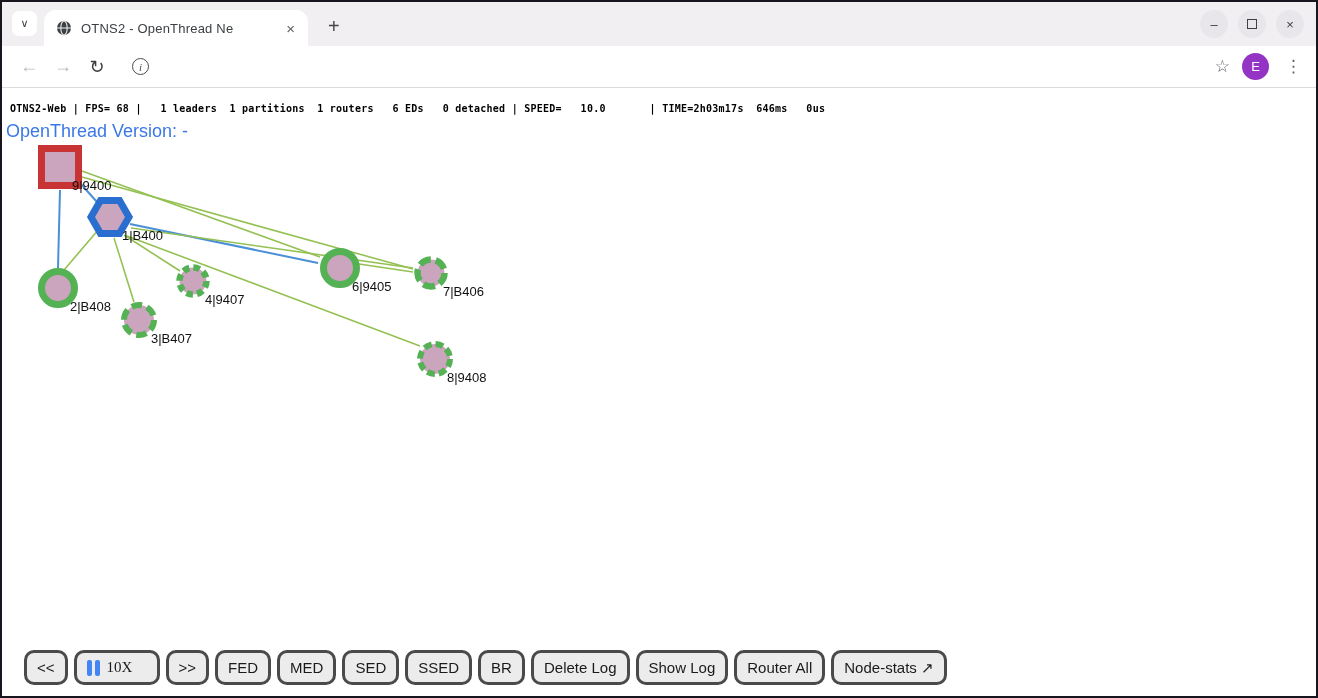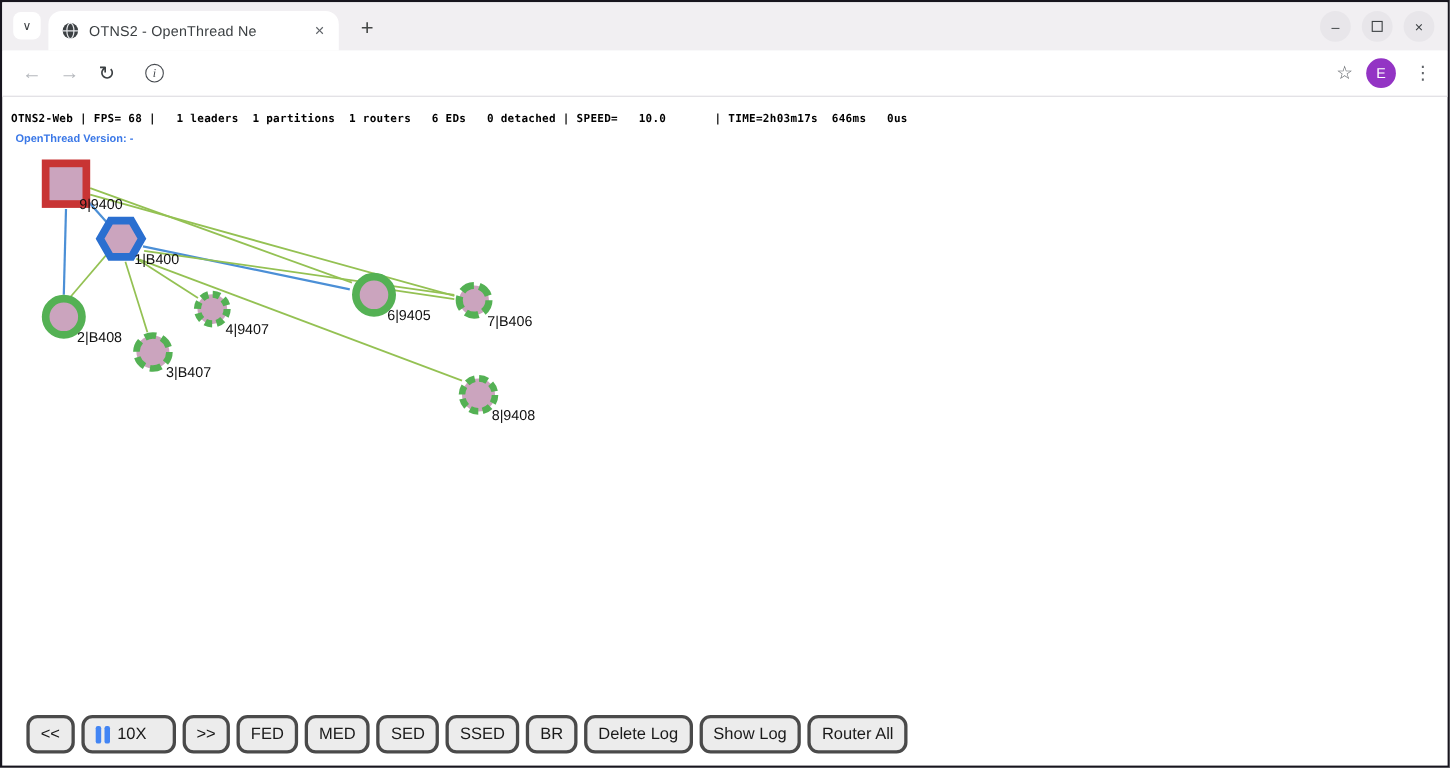--- a/index.html
+++ b/index.html
@@ -59,22 +59,22 @@
     font-size:13px; display:flex; align-items:center; justify-content:center; cursor:pointer;
   }
   .kebab-btn { font-size:17px; color:#5f6368; margin-left:12px; cursor:pointer; padding:0 4px; }
   
   .status-line {
     position:absolute; left:8px; top:101px; z-index:2;
     font-family:"DejaVu Sans Mono", monospace; font-weight:bold;
     font-size:10px; letter-spacing:.25px; color:#000; white-space:pre;
   }
   .version-link {
-    position:absolute; left:12px; top:119px; z-index:2;
-    font-size:10px; color:#3b78e7; text-decoration:none; cursor:pointer;font-weight:bold;
+    position:absolute; left:4px; top:119px; z-index:2;
+    font-size:18px; color:#3b78e7; text-decoration:none; cursor:pointer;
   }
   svg.topology { position:absolute; left:0; top:0; z-index:1; }
   
   .toolbar {
     position:absolute; left:22px; bottom:11px; z-index:3;
     display:flex; gap:6px; align-items:stretch;
   }
   .tb-btn {
     display:flex; align-items:center; gap:5px;
     border:3px solid #4a4a4a; border-radius:10px; background:#ececec;
@@ -158,21 +158,21 @@
       <text x="447" y="382" font-size="13" font-family="Liberation Sans, sans-serif" fill="#111111">8|9408</text>
     </svg>
 
   <div class="status-line">OTNS2-Web | FPS= 68 |   1 leaders  1 partitions  1 routers   6 EDs   0 detached | SPEED=   10.0       | TIME=2h03m17s  646ms   0us</div>
   <a class="version-link">OpenThread Version: -</a>
 
   <div class="toolbar" id="toolbar">
       <div class="tb-btn">
         <span>&lt;&lt;</span>
       </div>
-      <div class="tb-btn" style="min-width: 86px;">
+      <div class="tb-btn" style="min-width: 86px; font-family: Liberation Serif, serif;">
         <span class="pause-bars">
           <i></i>
           <i></i>
         </span>
         <span>10X</span>
       </div>
       <div class="tb-btn">
         <span>&gt;&gt;</span>
       </div>
       <div class="tb-btn">
@@ -192,15 +192,18 @@
       </div>
       <div class="tb-btn">
         <span>Delete Log</span>
       </div>
       <div class="tb-btn">
         <span>Show Log</span>
       </div>
       <div class="tb-btn">
         <span>Router All</span>
       </div>
+      <div class="tb-btn">
+        <span>Node-stats ↗</span>
+      </div>
     </div>
 
 </div>
 
 </body></html>

